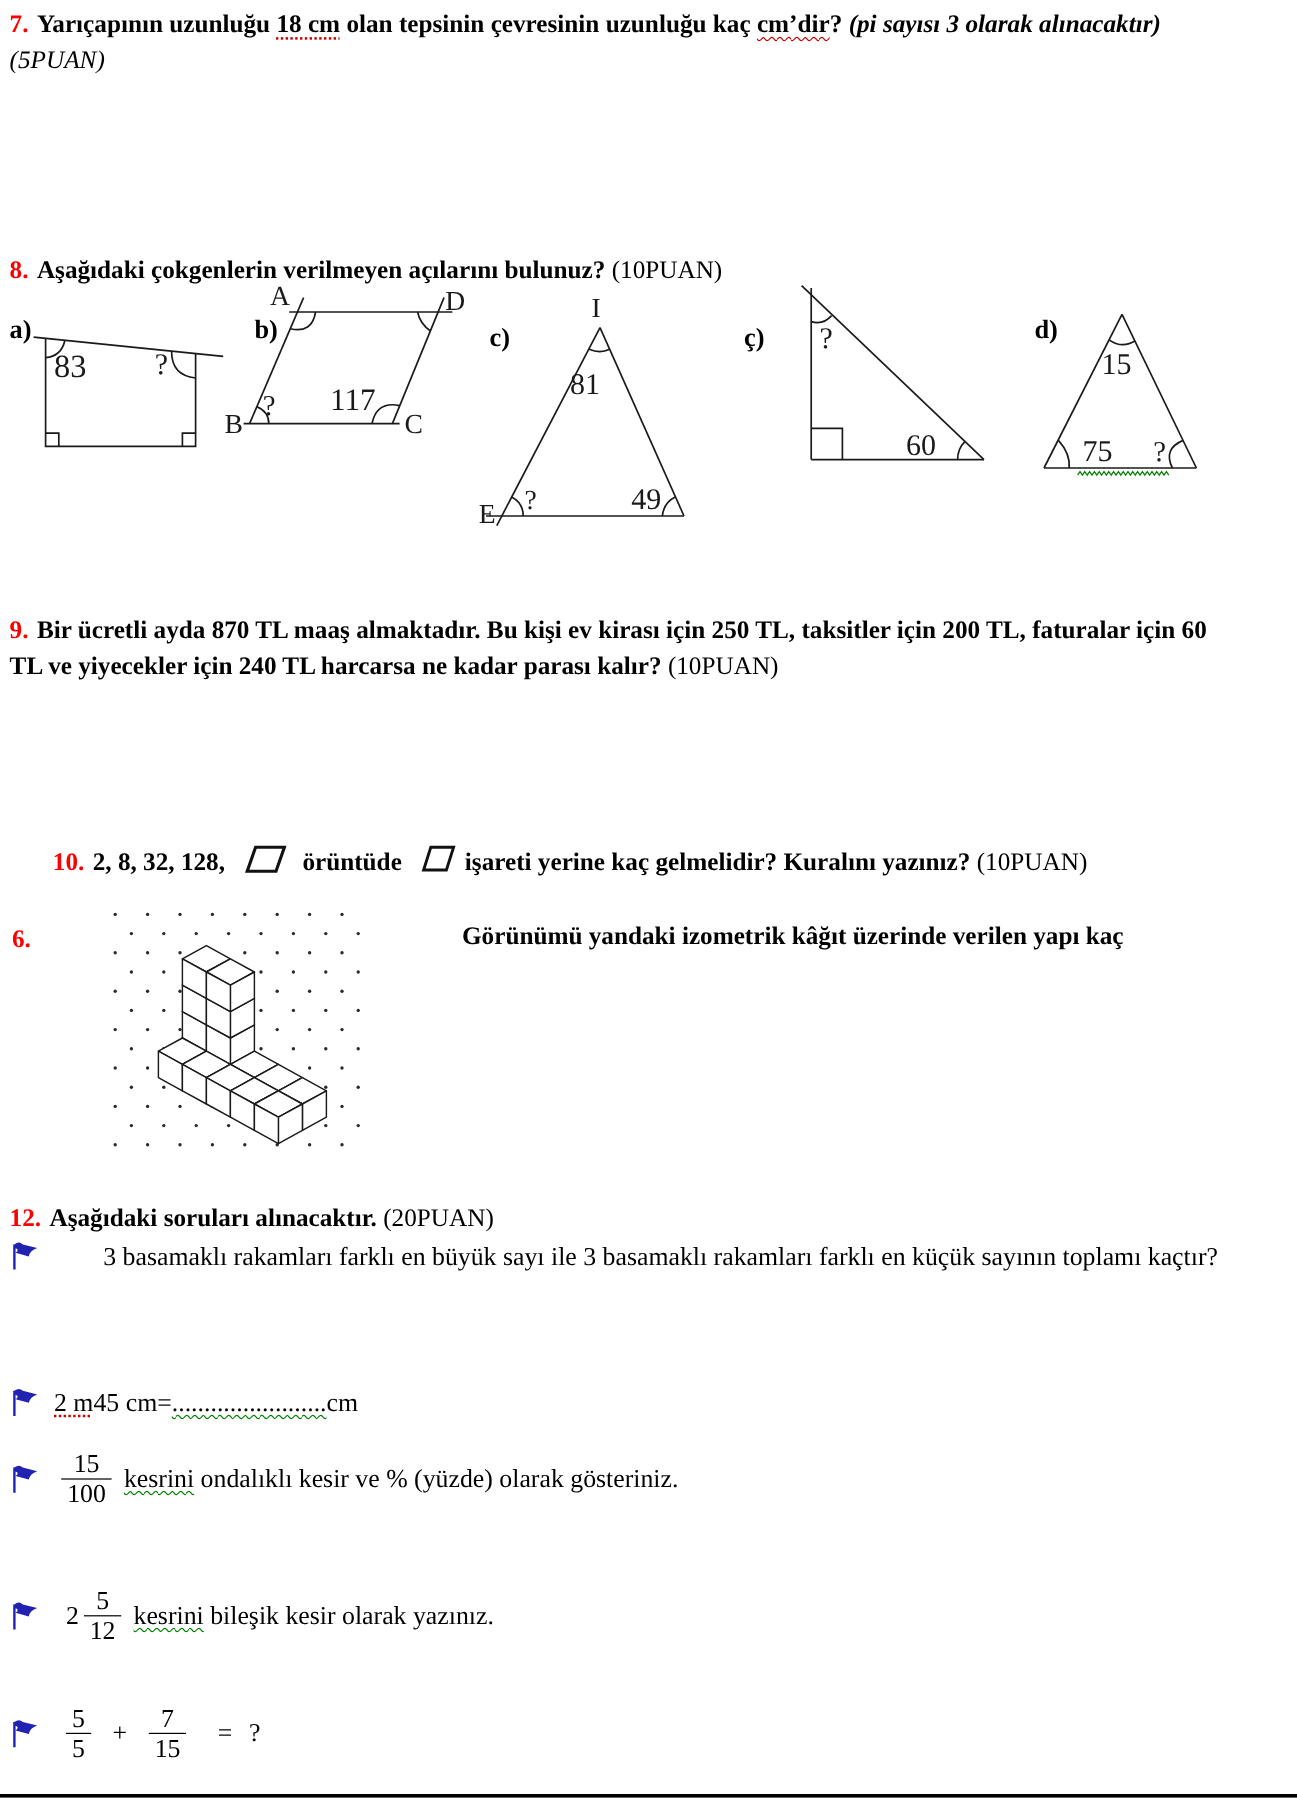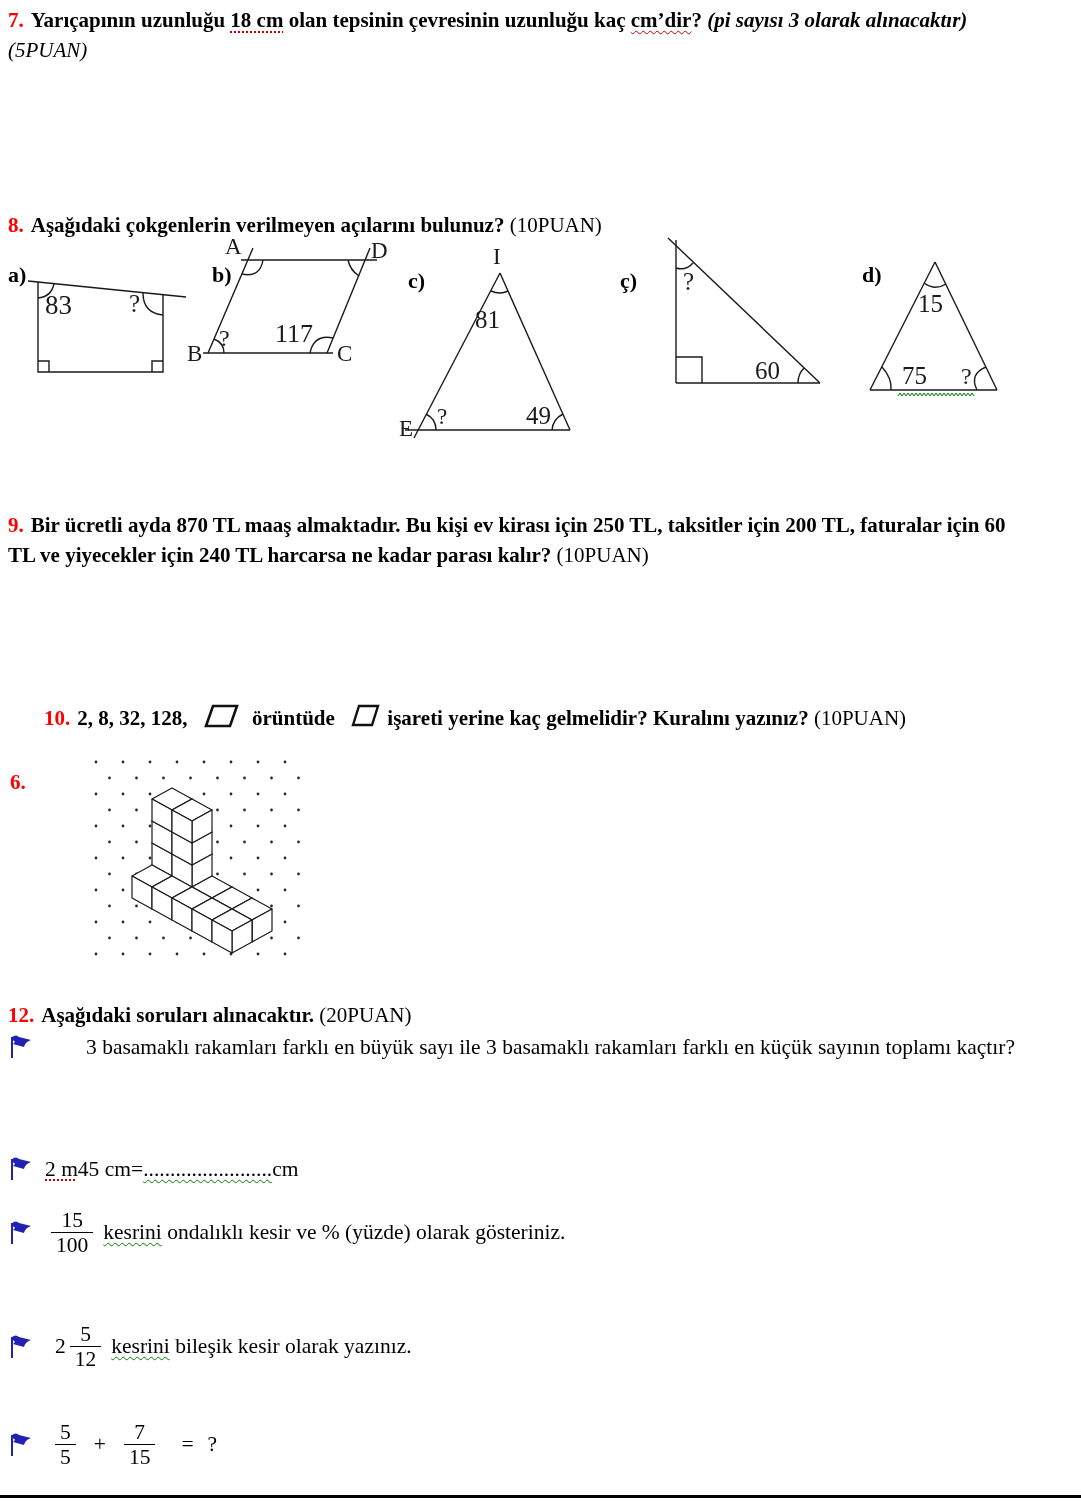--- a/index.html
+++ b/index.html
@@ -309,20 +309,21 @@
     <polygon points="124,142 144,153 144,175 124,186 104,175 104,153" fill="#fff" stroke="none" stroke-width="1.2" stroke-linejoin="round"></polygon>
     <polygon points="124,142 144,153 124,164 104,153" fill="#fff" stroke="#1a1a1a" stroke-width="1.2" stroke-linejoin="round"></polygon>
     <polygon points="144,153 144,175 124,186 124,164" fill="#fff" stroke="#1a1a1a" stroke-width="1.2" stroke-linejoin="round"></polygon>
     <polygon points="104,153 124,164 124,186 104,175" fill="#fff" stroke="#1a1a1a" stroke-width="1.2" stroke-linejoin="round"></polygon>
     <polygon points="144,153 164,164 164,186 144,197 124,186 124,164" fill="#fff" stroke="none" stroke-width="1.2" stroke-linejoin="round"></polygon>
     <polygon points="144,153 164,164 144,175 124,164" fill="#fff" stroke="#1a1a1a" stroke-width="1.2" stroke-linejoin="round"></polygon>
     <polygon points="164,164 164,186 144,197 144,175" fill="#fff" stroke="#1a1a1a" stroke-width="1.2" stroke-linejoin="round"></polygon>
     <polygon points="124,164 144,175 144,197 124,186" fill="#fff" stroke="#1a1a1a" stroke-width="1.2" stroke-linejoin="round"></polygon>
   </svg>
 <div class="q abs" style="left:385px;top:766px;width:660px;">
+  <div class="qtext nowrap">Görünümü yandaki izometrik kâğıt üzerinde verilen yapı kaç</div>
 </div>
 
 <div class="q abs nowrap" style="left:8px;top:1001px;">
   <span class="qnum">12.</span><span class="qtext">Aşağıdaki soruları alınacaktır. </span><span class="pts">(20PUAN)</span>
 </div>
 
 <div class="abs bullet nowrap" style="left:8px;top:1034px;gap:41px;">
   <svg class="flag" width="25" height="26" viewBox="0 0 25 26">
     <path d="M4 3 L4 24" stroke="#2222b2" stroke-width="2" fill="none"></path>
     <path d="M4 3 Q8 0 11 3 L23 6 Q17 8 16 13 L5 10 Q9 7 4 6 Z" fill="#2222b2"></path>

